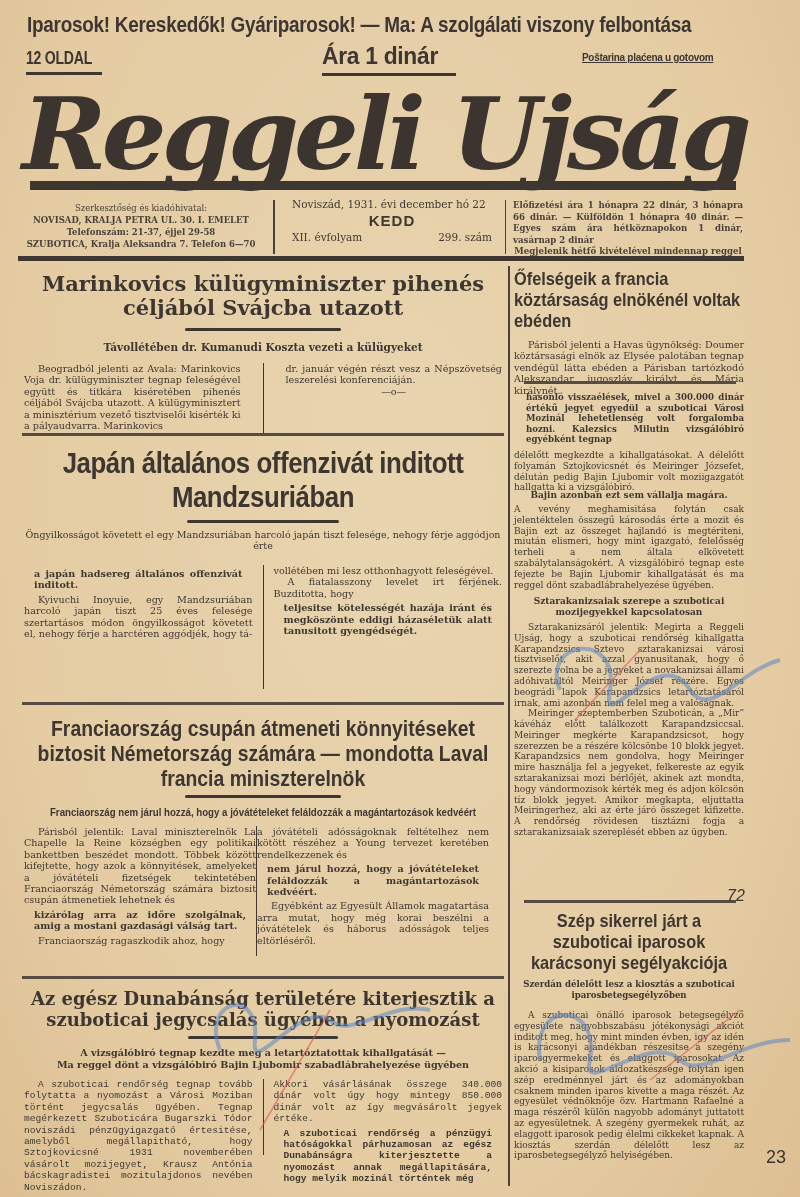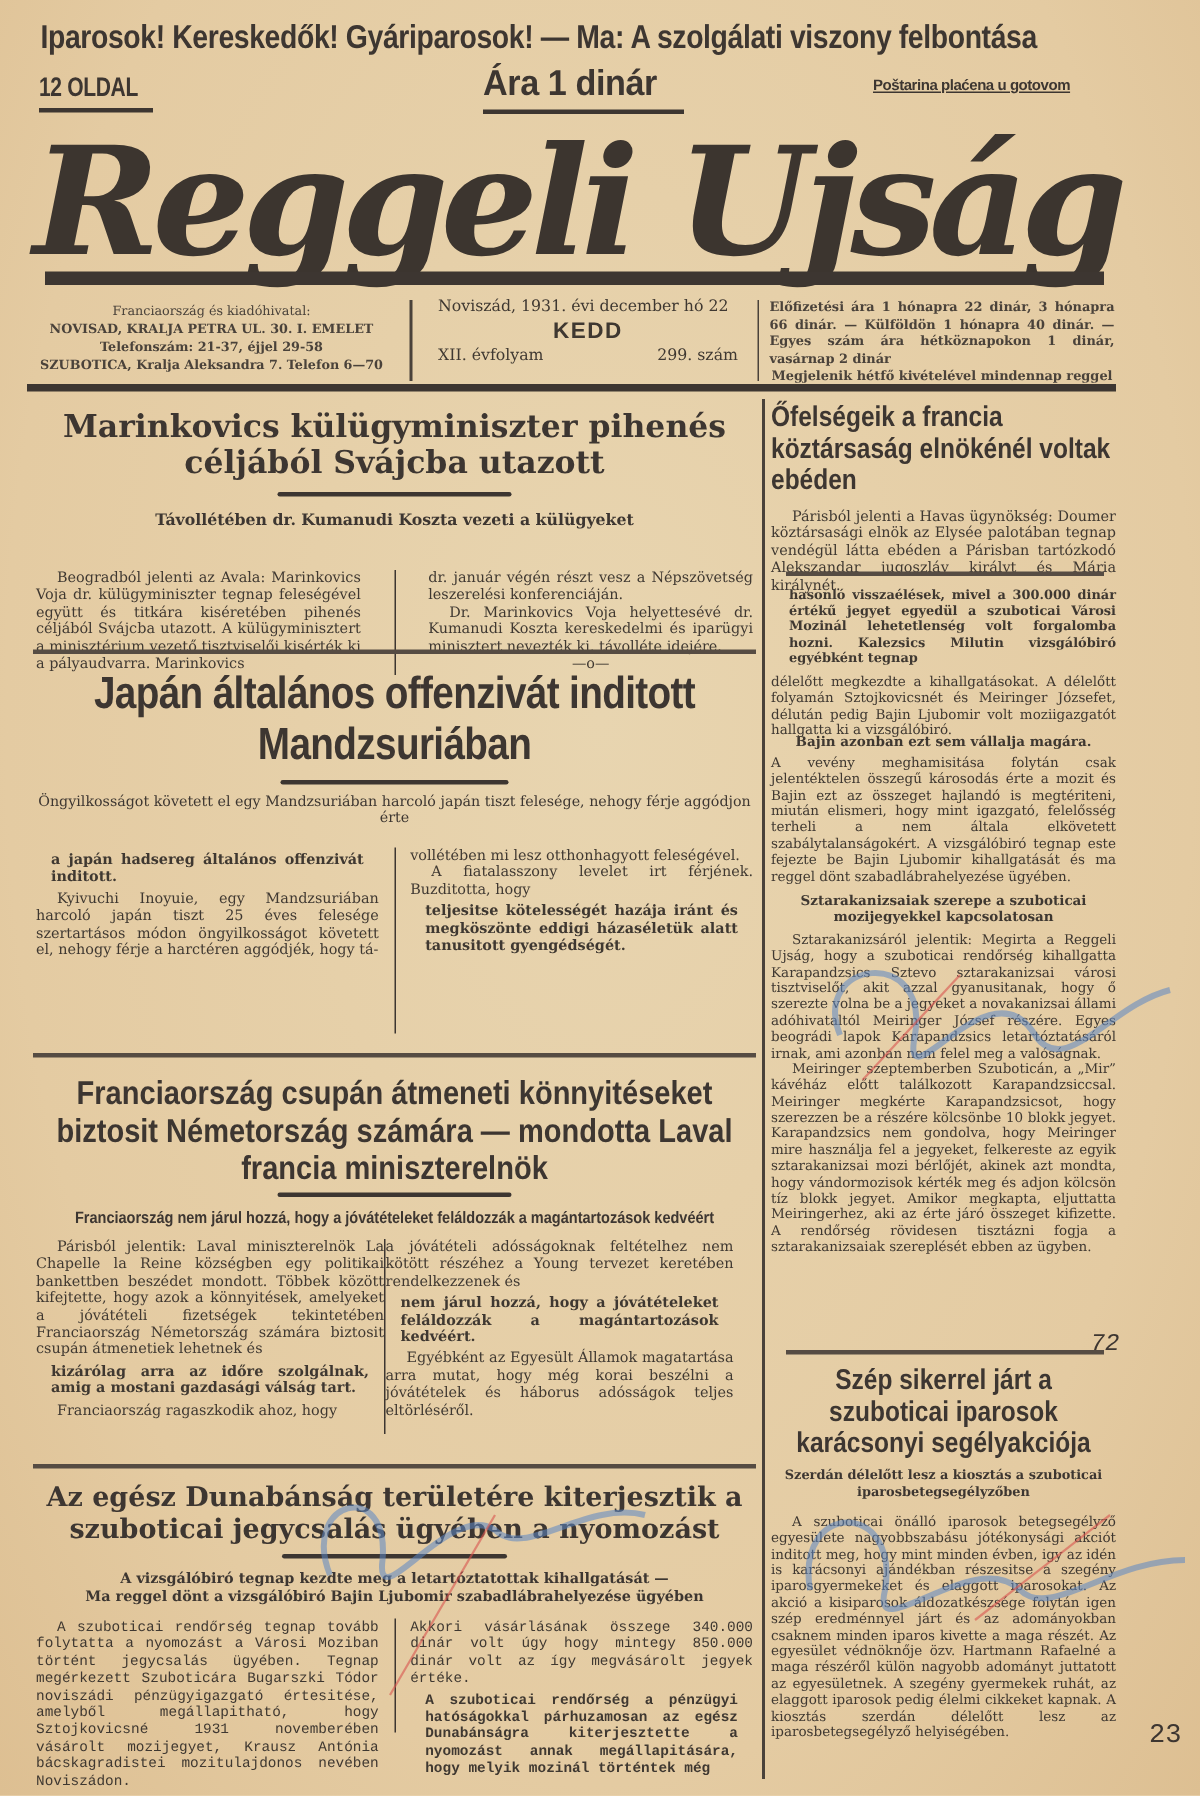--- a/index.html
+++ b/index.html
@@ -48,39 +48,39 @@
   .head-serif { font-family:"DejaVu Serif", serif; font-weight:bold; text-align:center; color:#3d3631; }
   .head-cond { font-family:"Liberation Sans", sans-serif; font-weight:bold; text-align:center; color:#3d3631; }
   .deco-rule { height:3px; background:#3d3631; margin:0 auto; border-radius:2px; }
   .sub-bold { font-weight:bold; text-align:center; color:#3d3631; }
   .txt { font-size:9.6px; line-height:11.4px; text-align:justify; color:#3f3831; hyphens:auto; }
   .txt p { margin:0; text-indent:14px; }
   .txt p.noind { text-indent:0; }
   .txt .bold { font-weight:bold; padding:0 10px 0 10px; margin:3px 0; text-indent:0; }
   .txt .tail { text-align:center; text-indent:0; }
   .ink-blue { position:absolute; pointer-events:none; }
-  .note { font-family:Liberation Mono, monospace; color:#3d3631;text-align:right; }
+  .note { font-family:Liberation Sans, sans-serif; color:#3d3631;text-align:right; }
 </style>
 </head>
 <body>
 
 <div class="page">
 
   <div class="abs cond top-banner">Iparosok! Kereskedők! Gyáriparosok! — Ma: A szolgálati viszony felbontása</div>
   <div class="abs cond pages-label">12 OLDAL</div>
   <div class="abs pages-rule"></div>
   <div class="abs cond price">Ára 1 dinár</div>
   <div class="abs price-rule"></div>
   <div class="abs cond postal">Poštarina plaćena u gotovom</div>
 
   <div class="abs masthead">Reggeli Ujság</div>
   <div class="abs mast-rule"></div>
 
   <div class="abs info-left">
-    <div>Franciaország és kiadóhivatal:</div>
+    <div>Szerkesztőség és kiadóhivatal:</div>
     <div class="b">NOVISAD, KRALJA PETRA UL. 30. I. EMELET</div>
     <div class="b">Telefonszám: 21-37, éjjel 29-58</div>
     <div class="b">SZUBOTICA, Kralja Aleksandra 7. Telefon 6—70</div>
   </div>
   <div class="abs vsep" style="left:273px; top:200px; height:54px;"></div>
   <div class="abs info-mid">
     <div>Noviszád, 1931. évi december hó 22</div>
     <div class="kedd">KEDD</div>
     <div class="row-between">
       <span>XII. évfolyam</span>
@@ -93,28 +93,27 @@
     <div class="c">Megjelenik hétfő kivételével mindennap reggel</div>
   </div>
   <div class="abs hrule-thick" style="left:18px; top:256px; width:726px;"></div>
 
   <div class="abs col-rule" style="left:508px; top:266px; height:920px; width:2px; background:#4a423a;"></div>
 
   <div class="abs" style="left:24px; top:266px; width:478px;">
     <div class="head-serif" style="font-size:21px; line-height:24px; margin-top:6px;">Marinkovics külügyminiszter pihenés céljából Svájcba utazott</div>
     <div class="deco-rule" style="width:156px; margin-top:8px;"></div>
     <div class="sub-bold" style="font-size:10.5px; margin-top:10px;">Távollétében dr. Kumanudi Koszta vezeti a külügyeket</div>
-    <div style="display:flex; gap:22px; margin-top:27px;">
+    <div style="display:flex; gap:22px; margin-top:10px;">
       <div class="txt" style="width:232px;">
         <p>Beogradból jelenti az Avala: Marinkovics Voja dr. külügyminiszter tegnap feleségével együtt és titkára kiséretében pihenés céljából Svájcba utazott. A külügyminisztert a minisztérium vezető tisztviselői kisérték ki a pályaudvarra. Marinkovics</p>
       </div>
       <div class="col-rule" style="height:70px;"></div>
       <div class="txt" style="width:232px;">
         <p class="noind">dr. január végén részt vesz a Népszövetség leszerelési konferenciáján.</p>
-        <p>Dr. Marinkovics Voja helyettesévé dr. Kumanudi Koszta kereskedelmi és iparügyi minisztert nevezték ki, távolléte idejére.</p>
         <p class="tail">—o—</p>
       </div>
     </div>
   </div>
   <div class="abs hrule-thin" style="left:22px; top:433px; width:482px; height:3px;"></div>
 
   <div class="abs" style="left:24px; top:446px; width:478px;">
     <div class="head-cond" style="font-size:30px; line-height:34px; transform:scaleX(0.86); transform-origin:center top; letter-spacing:-0.5px;">
       <div>Japán általános offenzivát inditott</div>
       <div>Mandzsuriában</div>

